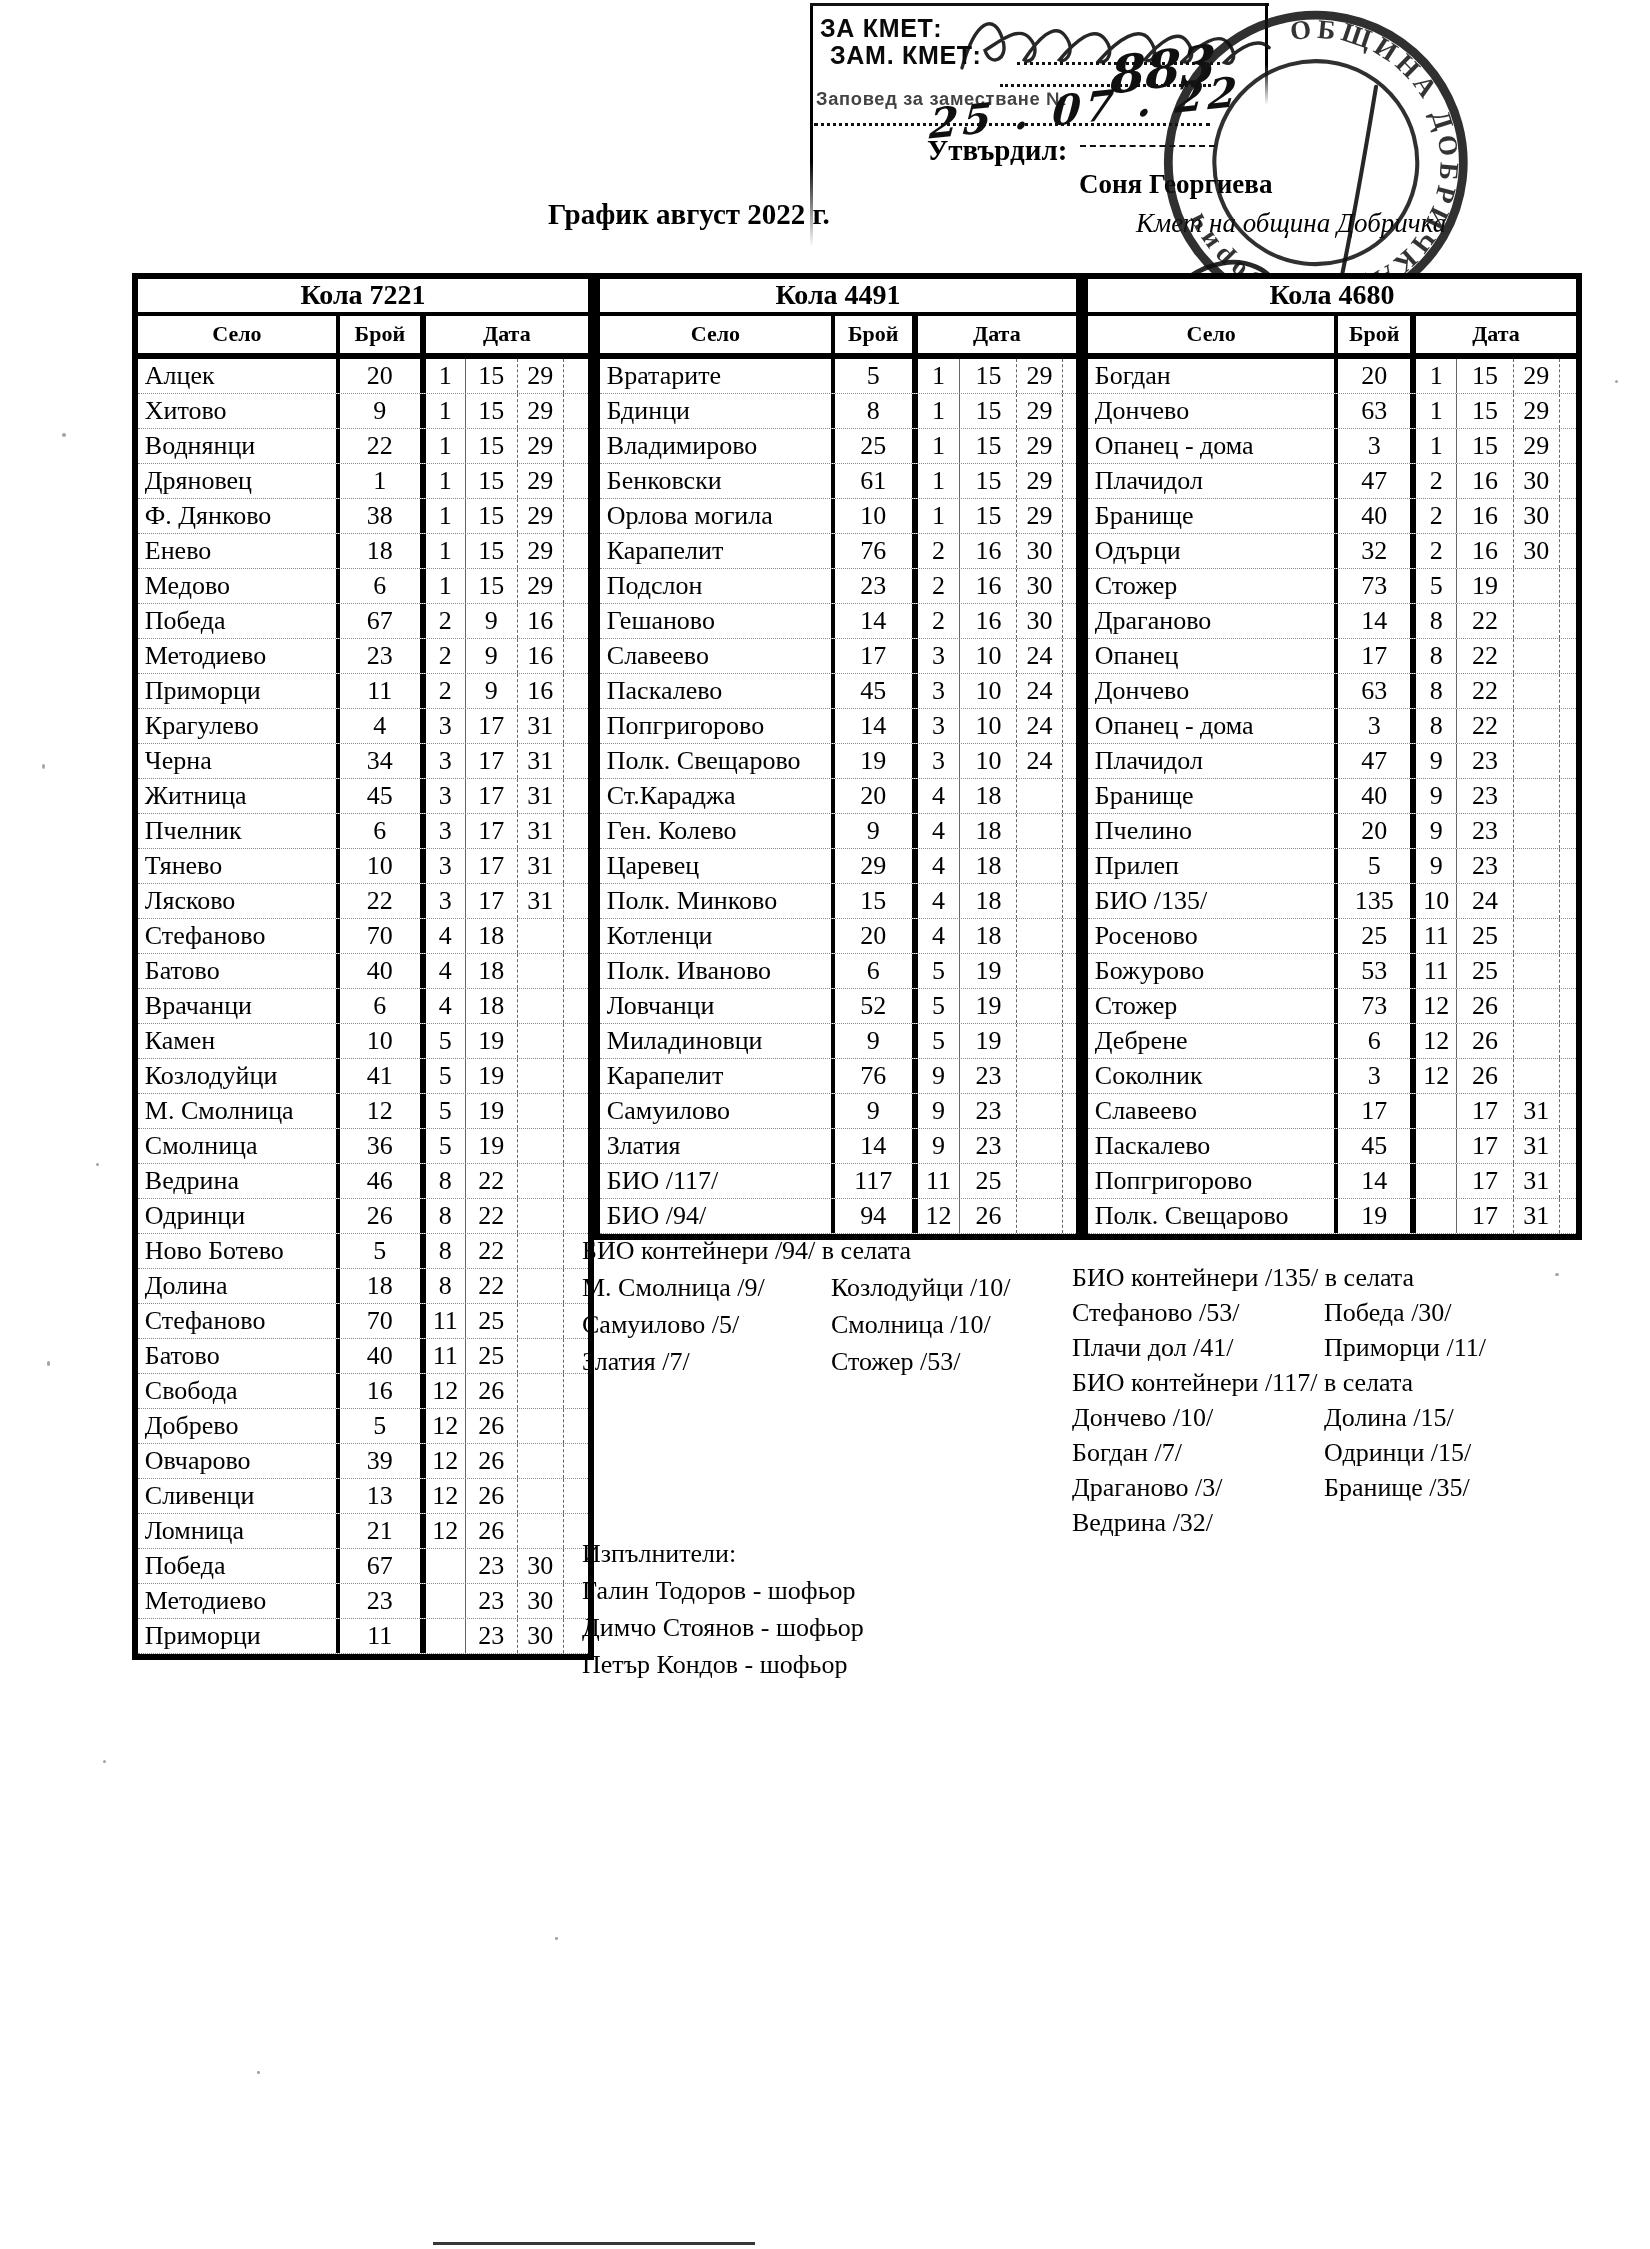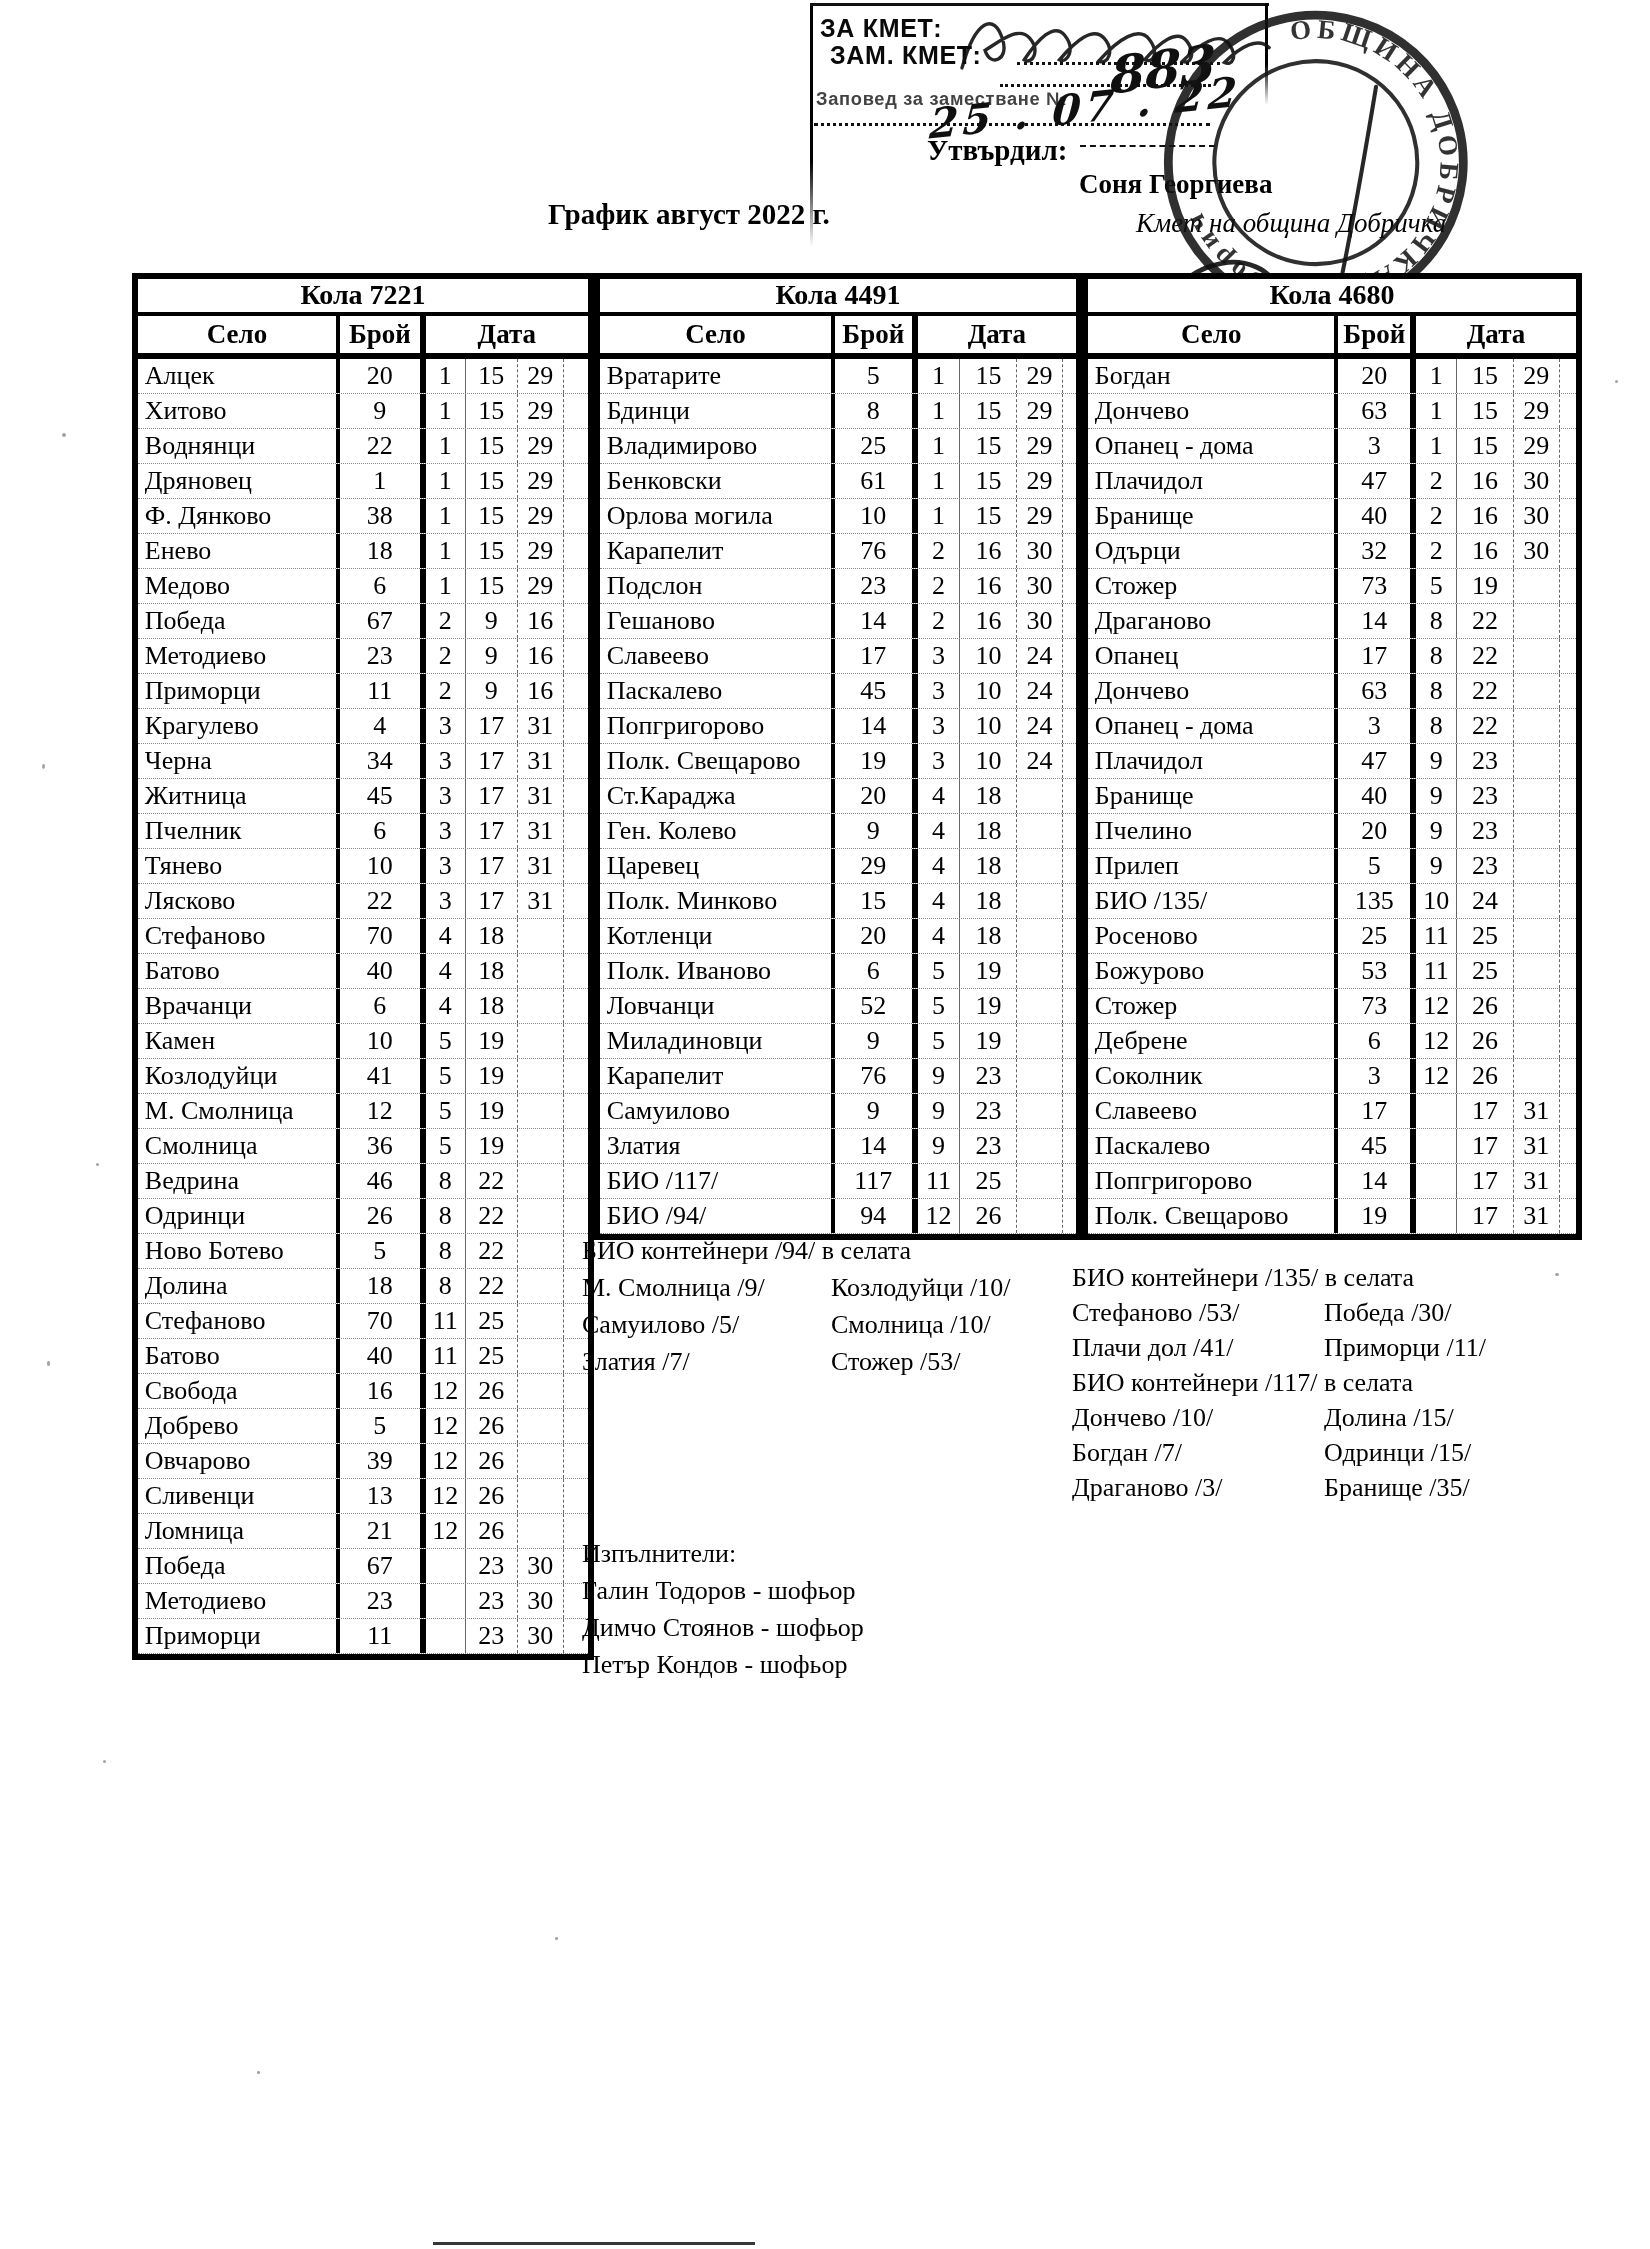--- a/index.html
+++ b/index.html
@@ -18,21 +18,21 @@
   .approver-role{font-style:italic;font-size:27px;}
   .doc-title{font-weight:bold;font-size:29px;}
   .hand{font-style:italic;font-weight:bold;color:#101010;font-family:"DejaVu Serif",serif;}
   
   .vtable{position:absolute;top:273px;border:6.1px solid #000;background:#fff;box-sizing:border-box;}
   .vt1{left:132px;width:462px;}
   .vt2{left:594px;width:488px;}
   .vt3{left:1082px;width:500px;}
   .vt-title{height:32.5px;line-height:32.5px;text-align:center;font-weight:bold;font-size:28px;
             border-bottom:4.1px solid #000;}
-  .vt-head{display:flex;height:37px;border-bottom:6.1px solid #000;font-weight:bold;font-size:27px;}
+  .vt-head{display:flex;height:37px;border-bottom:6.1px solid #000;font-weight:bold;font-size:22px;}
   .vt-head>div{display:flex;align-items:center;justify-content:center;box-sizing:border-box;}
   .h-count{border-left:4.1px solid #000;}
   .h-date{border-left:6.1px solid #000;}
   .vt-body{font-size:26px;}
   .row{display:flex;height:35px;border-bottom:1.4px dotted #8a8a8a;box-sizing:border-box;}
   .row>div{display:flex;align-items:center;justify-content:center;box-sizing:border-box;overflow:hidden;white-space:nowrap;}
   .c-v{justify-content:flex-start !important;padding-left:6.8px;}
   .c-c{border-left:4.1px solid #000;}
   .c-d1{border-left:6.1px solid #000;}
   .c-d2{border-left:1.4px solid #666;}
@@ -973,20 +973,24 @@
       <div class="note-line">
         <span class="nl-left">Богдан /7/</span>
         <span class="nl-right">Одринци /15/</span>
       </div>
 
       <div class="note-line">
         <span class="nl-left">Драганово /3/</span>
         <span class="nl-right">Бранище /35/</span>
       </div>
 
+      <div class="note-line">
+        <span class="nl-left">Ведрина /32/</span>
+        <span class="nl-right"></span>
+      </div>
     </div>
 
   <div class="abs executors" style="left:582px;top:1535px;width:474px;">
     <div class="note-line">Изпълнители:</div>
     <div>
 
         <div class="note-line">Галин Тодоров - шофьор</div>
 
         <div class="note-line">Димчо Стоянов - шофьор</div>
 

